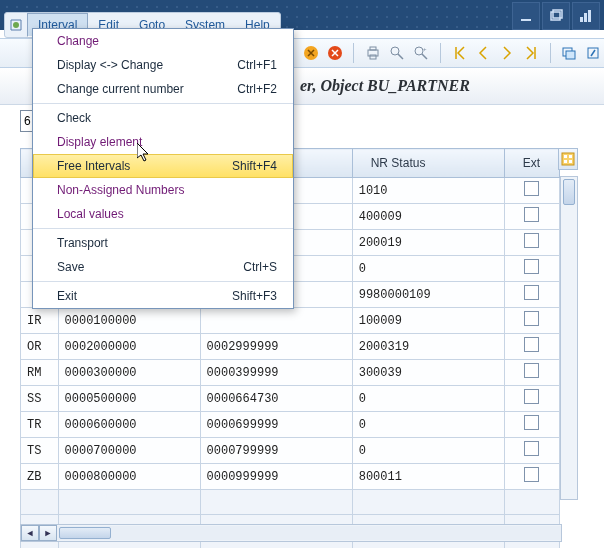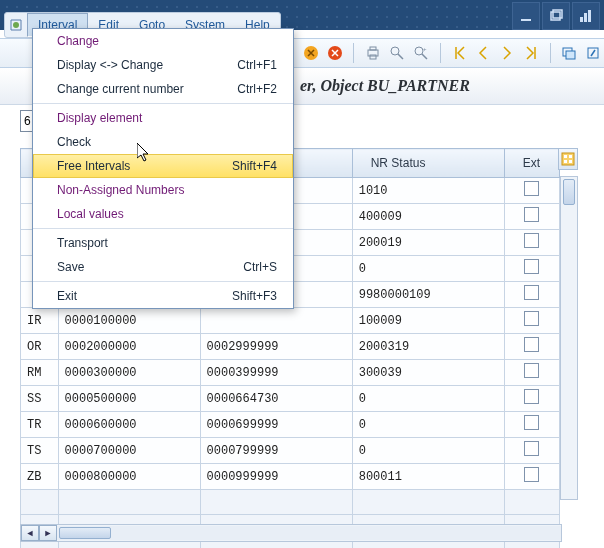--- a/index.html
+++ b/index.html
@@ -338,25 +338,25 @@
     </div>
   <div class="item">
       <span>Display &lt;-&gt; Change</span>
       <span>Ctrl+F1</span>
     </div>
   <div class="item">
       <span>Change current number</span>
       <span>Ctrl+F2</span>
     </div>
   <hr>
+  <div class="item">
+      <span>Check</span>
+    </div>
   <div class="item disabled">
       <span>Display element</span>
-    </div>
-  <div class="item">
-      <span>Check</span>
     </div>
   <div class="item highlight">
       <span>Free Intervals</span>
       <span>Shift+F4</span>
     </div>
   <div class="item disabled">
       <span>Non-Assigned Numbers</span>
     </div>
   <div class="item disabled">
       <span>Local values</span>

